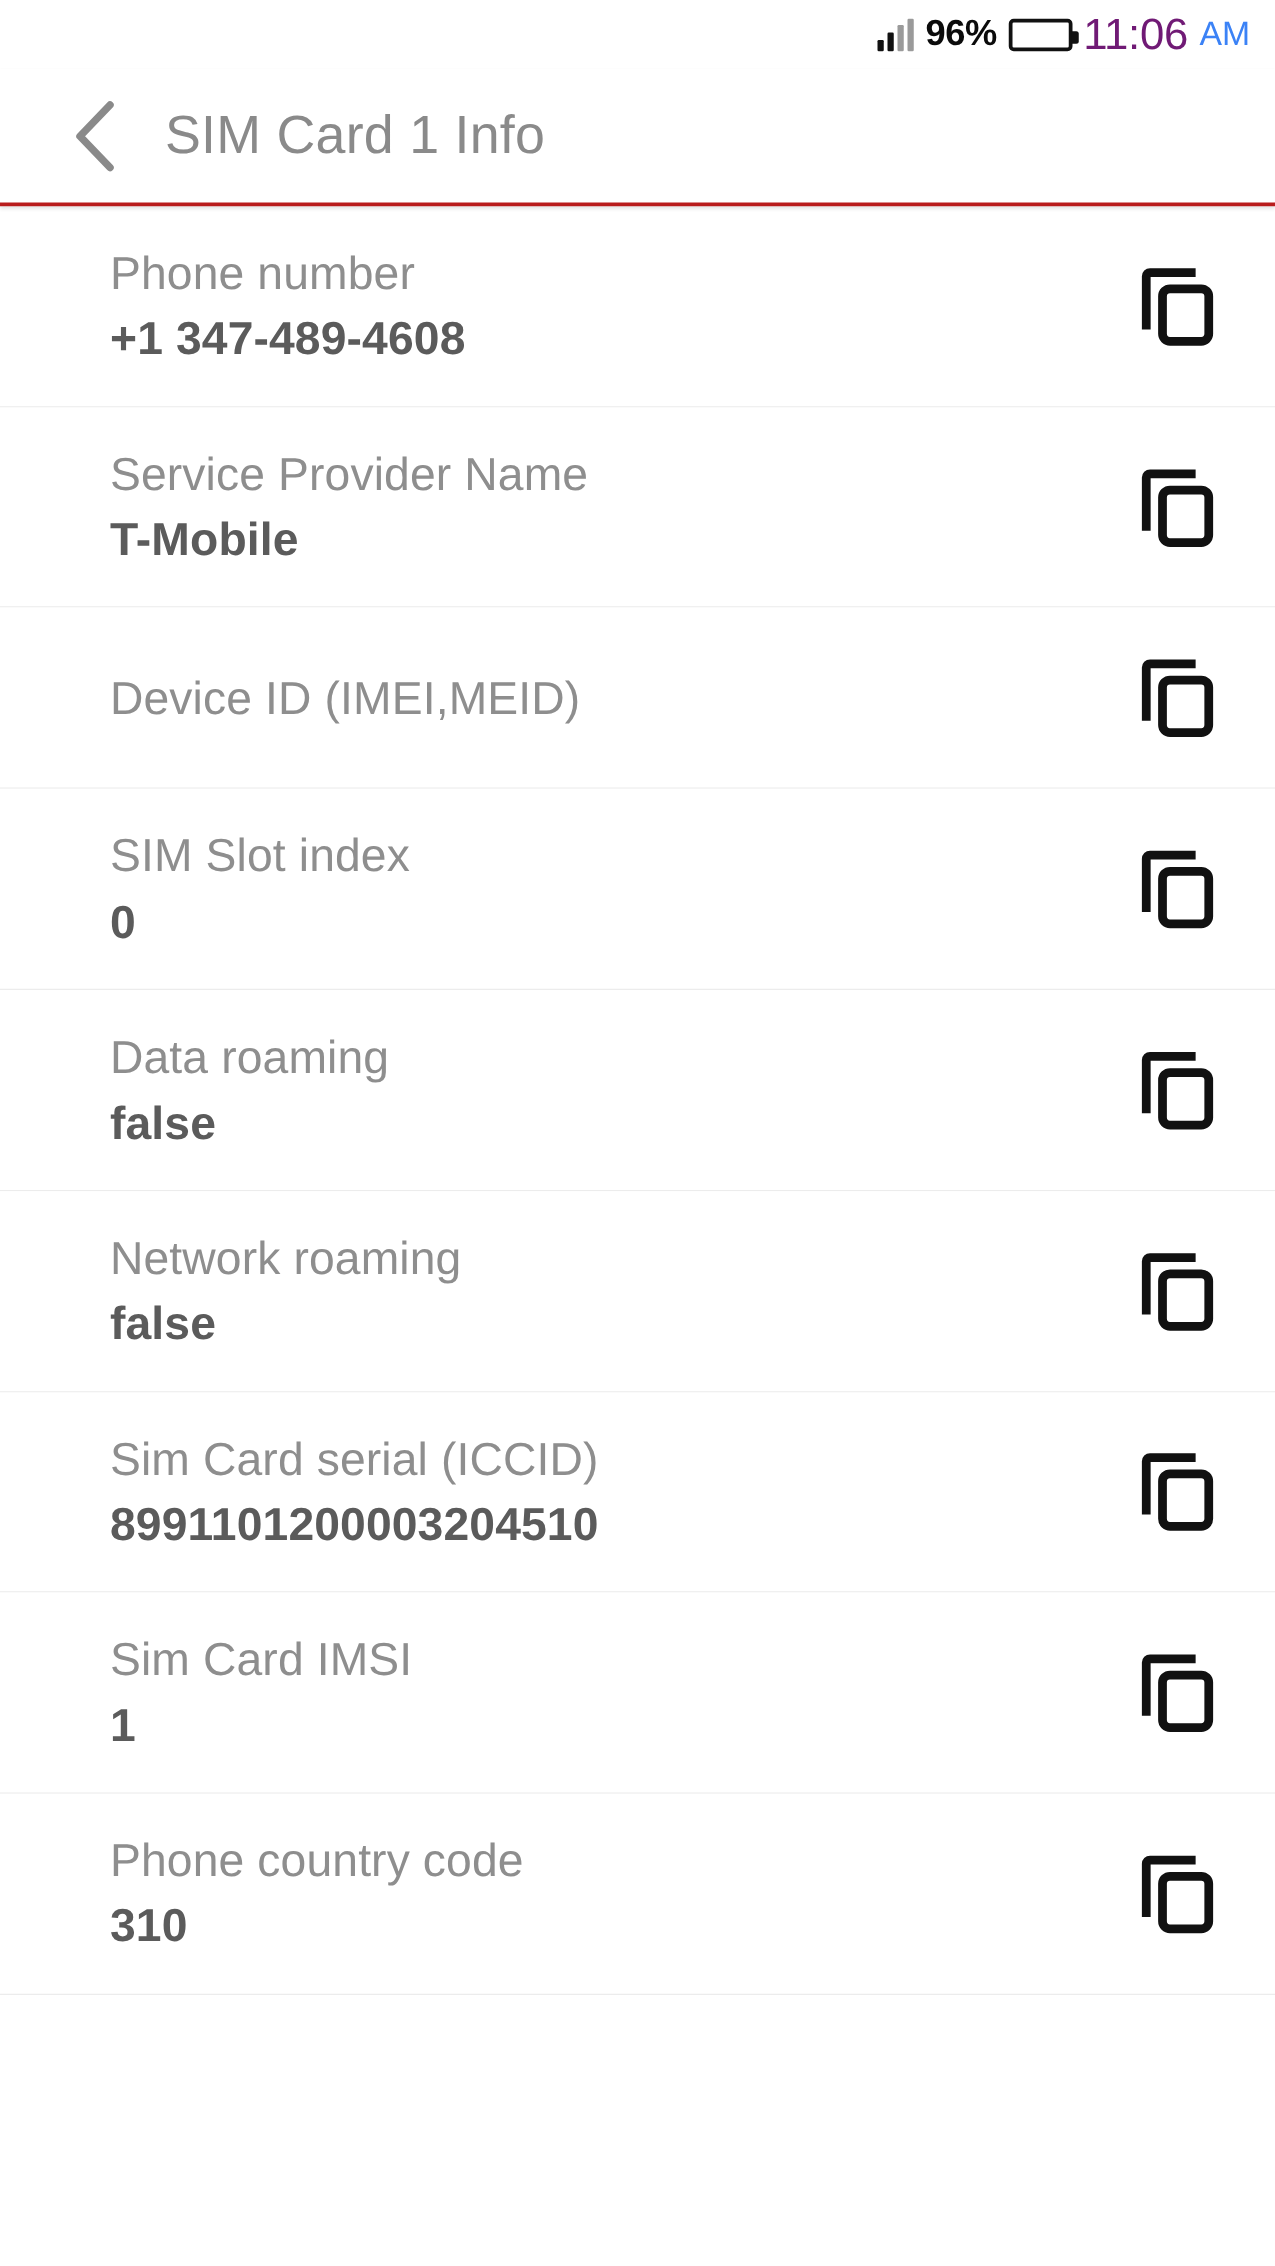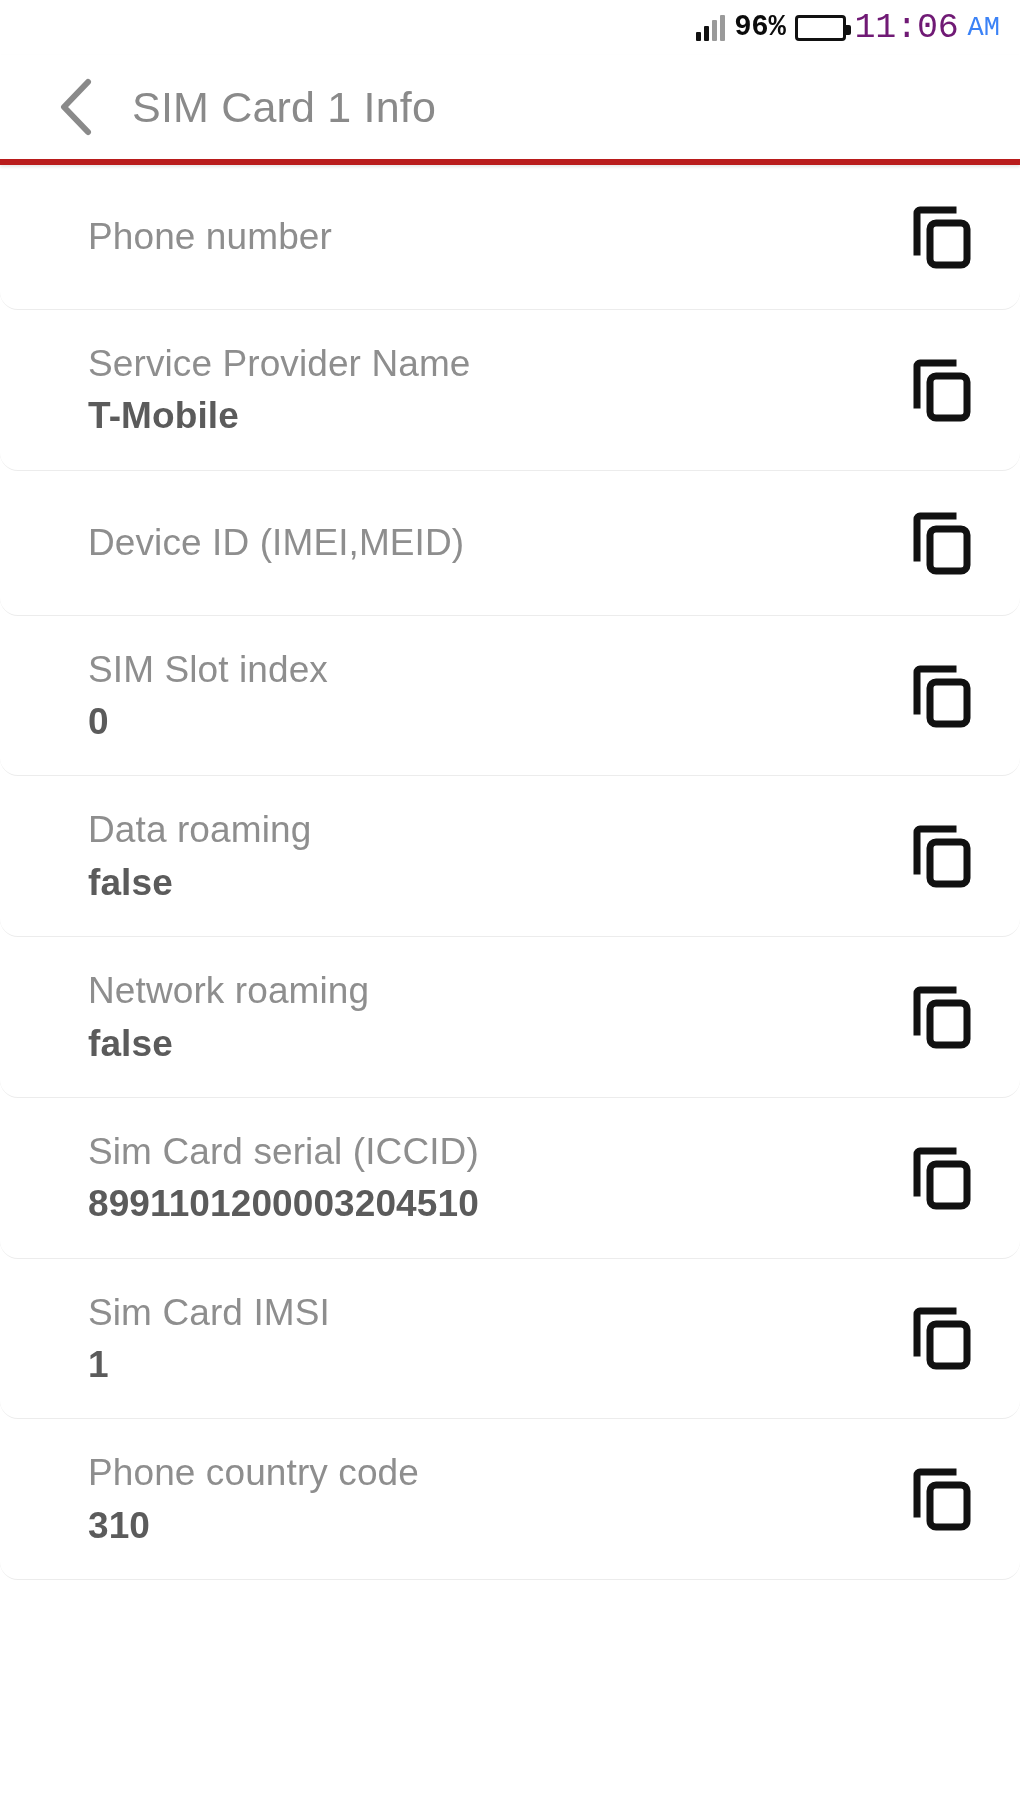--- a/index.html
+++ b/index.html
@@ -11,21 +11,20 @@
   }
 
   
   .statusbar {
     height:55px;
     display:flex;
     align-items:center;
     justify-content:flex-end;
     padding-right:20px;
     background:#ffffff;
-    font-family:Liberation Mono, monospace;
   }
   .sb-group { display:flex; align-items:center; gap:9px; }
   .signal { display:flex; align-items:flex-end; gap:3px; height:26px; }
   .signal i { display:block; width:5px; background:#111; border-radius:1px; }
   .signal i:nth-child(1){ height:9px; }
   .signal i:nth-child(2){ height:15px; }
   .signal i:nth-child(3){ height:21px; background:#9a9a9a; }
   .signal i:nth-child(4){ height:26px; background:#9a9a9a; }
   .sb-text {
     font-size:29px; color:#0b0b0b; font-weight:700;
@@ -44,21 +43,21 @@
   }
   .battery span { display:block; height:100%; background:#111; border-radius:1px; }
 
   
   .appbar {
     height:110px;
     display:flex;
     align-items:center;
     background:#ffffff;
     padding-left:44px;
-    border-bottom:6px solid #b91c1c;
+    border-bottom:3px solid #b91c1c;
     box-shadow:0 2px 3px rgba(0,0,0,0.10);
     position:relative;
     z-index:5;
   }
   .back-btn {
     width:66px; height:66px;
     display:flex; align-items:center; justify-content:center;
     cursor:pointer; flex:none;
   }
   .back-btn svg { display:block; }
@@ -74,21 +73,20 @@
   
   .list { background:#ffffff; }
   .row {
     display:flex;
     align-items:center;
     padding:0 30px 0 88px;
     min-height:145px;
     border-bottom:1px solid #ececec;
     background:#fff;
     cursor:pointer;
-    border-radius:18px;
   }
   .row-texts { flex:1 1 auto; min-width:0; padding:30px 0; }
   .row-label {
     font-size:37px;
     color:#8e8e8e;
     font-weight:400;
     line-height:1.28;
     letter-spacing:0.1px;
     white-space:nowrap;
   }
@@ -137,20 +135,21 @@
       </svg>
     </span>
   </div>
   <div class="appbar-title">SIM Card 1 Info</div>
 </div>
 
 <div class="list" id="list-root">
   <div class="row">
     <div class="row-texts">
       <div class="row-label">Phone number</div>
+      <div class="row-value">+1 347-489-4608</div>
     </div>
     <div class="copy-btn">
       <span>
         <svg width="62" height="66" viewBox="0 0 62 66" fill="none">
           <path d="M6 48 V9 a3 3 0 0 1 3-3 H42" stroke="#111" stroke-width="7" stroke-linecap="square" stroke-linejoin="miter" fill="none"></path>
           <rect x="19" y="19" width="37" height="42" rx="6" stroke="#111" stroke-width="7" fill="none"></rect>
         </svg>
       </span>
     </div>
   </div>

